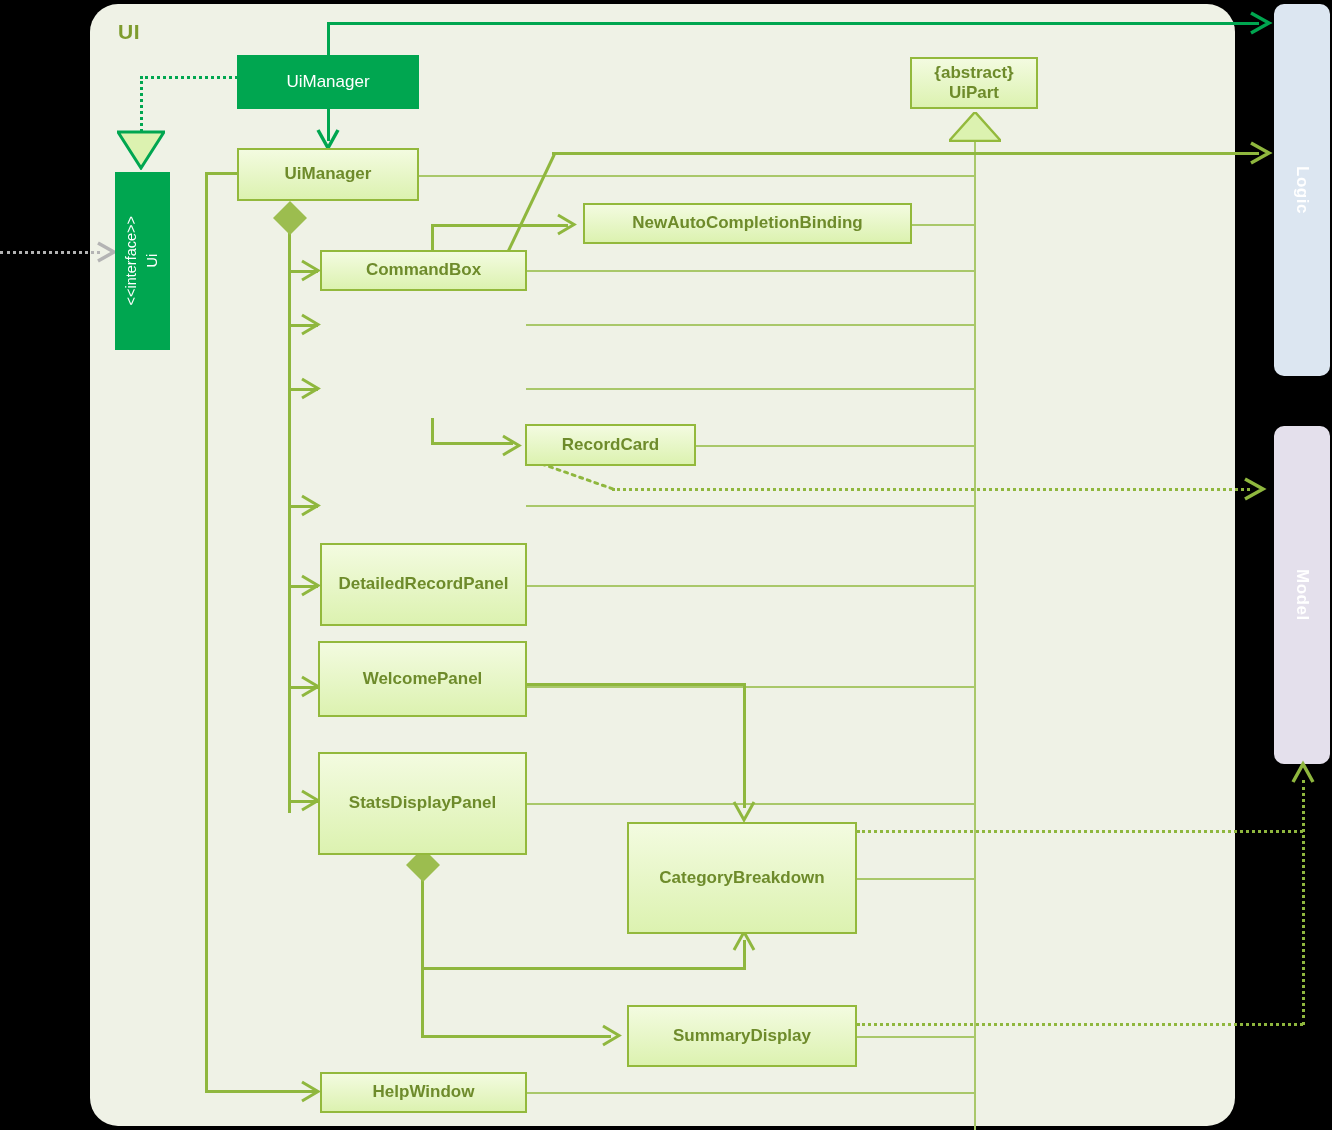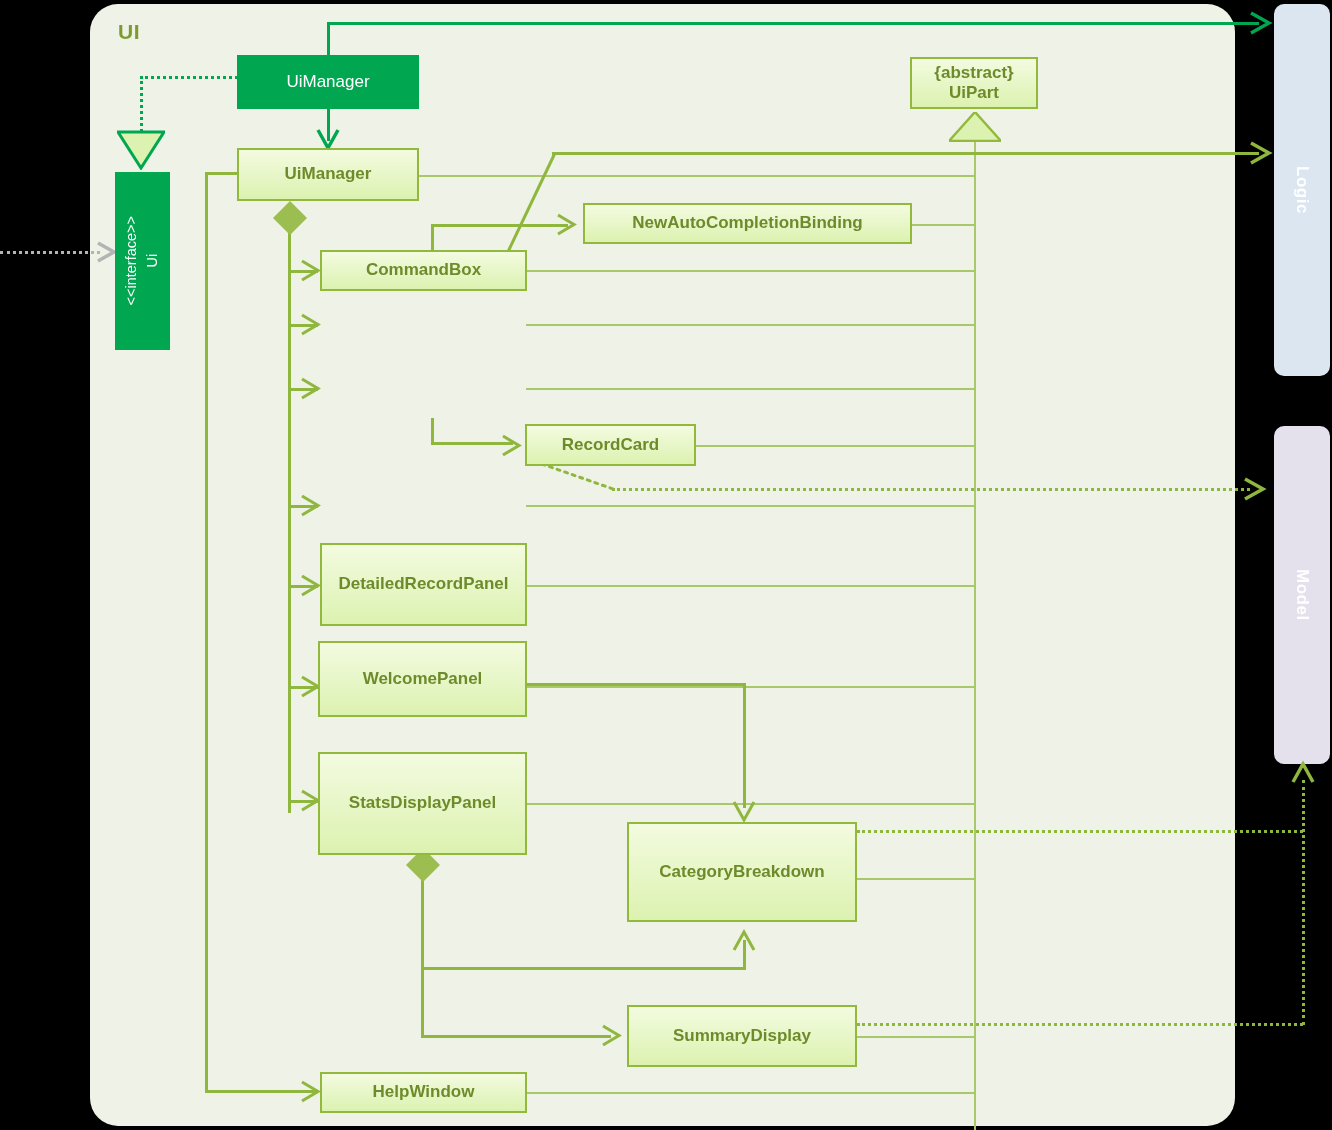--- a/index.html
+++ b/index.html
@@ -329,21 +329,21 @@
   </div>
 
   <div class="cls" style="left:318px;top:641px;width:209px;height:76px;">
     <span>WelcomePanel</span>
   </div>
 
   <div class="cls" style="left:318px;top:752px;width:209px;height:103px;">
     <span>StatsDisplayPanel</span>
   </div>
 
-  <div class="cls" style="left:627px;top:822px;width:230px;height:100px;">
+  <div class="cls" style="left:627px;top:822px;width:230px;height:112px;">
     <span>CategoryBreakdown</span>
   </div>
 
   <div class="cls" style="left:627px;top:1005px;width:230px;height:62px;">
     <span>SummaryDisplay</span>
   </div>
 
   <div class="cls" style="left:320px;top:1072px;width:207px;height:41px;">
     <span>HelpWindow</span>
   </div>

